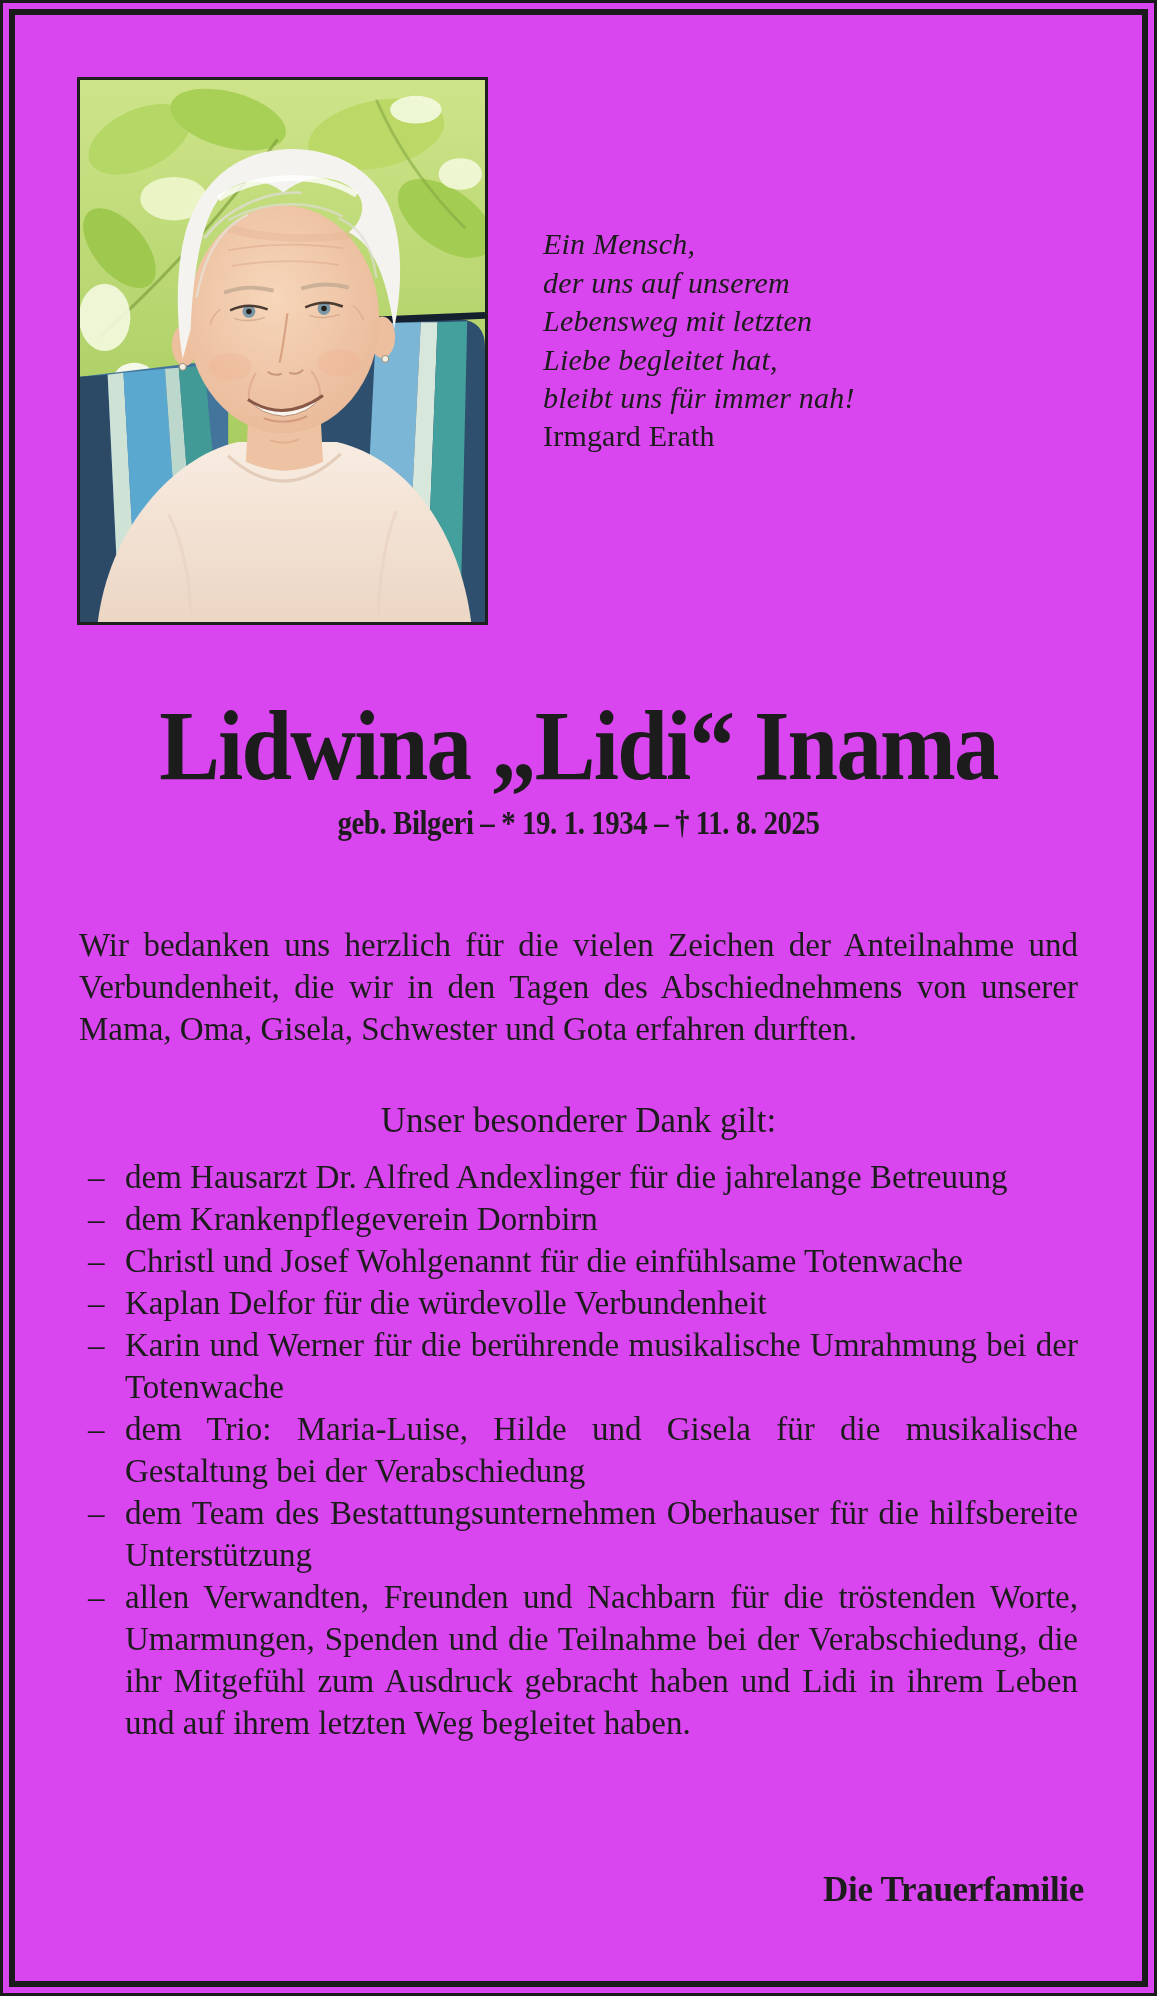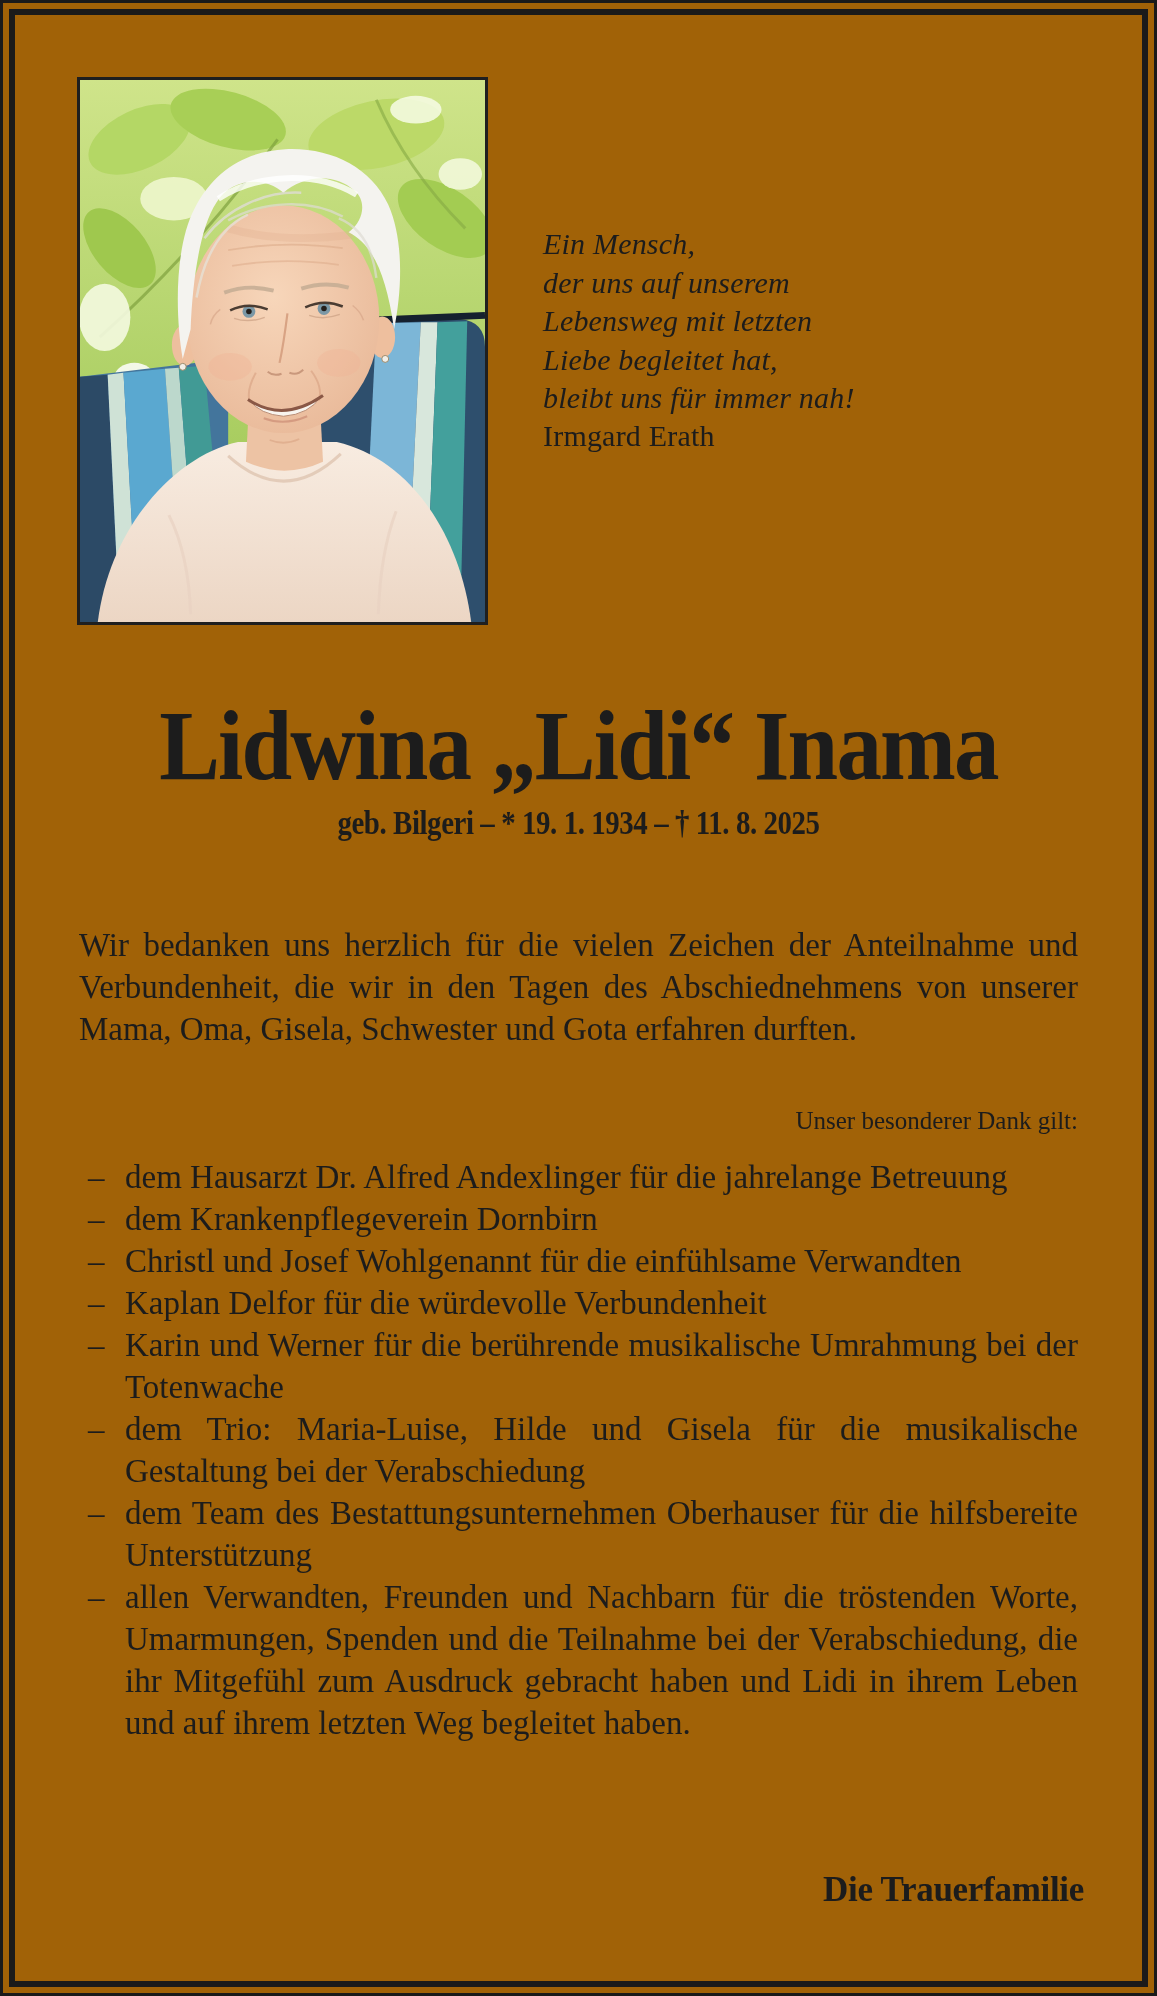--- a/index.html
+++ b/index.html
@@ -1,21 +1,21 @@
 <!DOCTYPE html>
 <html lang="de"><head>
 <meta charset="utf-8">
 <style>
   html, body { margin: 0; padding: 0; background: #ffffff; }
   .page {
     position: relative;
     width: 1157px;
     height: 1996px;
     margin: 0 auto;
-    background: #a16207;
+    background: #d946ef;
     box-sizing: border-box;
     border: 3px solid #1a1a1a;
     font-family: "Liberation Serif", "DejaVu Serif", serif;
     color: #1c1c1c;
     overflow: hidden;
   }
   .inner-frame {
     position: absolute;
     inset: 6px;
     border: 6px solid #1a1a1a;
@@ -77,23 +77,23 @@
   }
   .thanks-paragraph {
     margin: 80px 0 0 0;
     font-size: 33px;
     line-height: 42px;
     text-align: justify;
     hyphens: manual;
   }
   .dank-heading {
     margin: 50px 0 0 0;
-    font-size: 25px;
-    line-height: 42px;
-    text-align: right;
+    font-size: 35px;
+    line-height: 42px;
+    text-align: center;
   }
   .dank-list { margin-top: 14px; margin-left: 9px; }
   .dank-item {
     font-size: 33px;
     line-height: 42px;
     text-align: justify;
     padding-left: 37px;
     text-indent: -37px;
     hyphens: manual;
   }
@@ -236,21 +236,21 @@
 
         <div class="dank-item">
           <span class="dash">–</span><span class="dank-text">dem Hausarzt Dr. Alfred Andexlinger für die jahrelange Betreuung</span>
         </div>
 
         <div class="dank-item">
           <span class="dash">–</span><span class="dank-text">dem Krankenpflegeverein Dornbirn</span>
         </div>
 
         <div class="dank-item">
-          <span class="dash">–</span><span class="dank-text">Christl und Josef Wohlgenannt für die einfühlsame Verwandten</span>
+          <span class="dash">–</span><span class="dank-text">Christl und Josef Wohlgenannt für die einfühlsame Totenwache</span>
         </div>
 
         <div class="dank-item">
           <span class="dash">–</span><span class="dank-text">Kaplan Delfor für die würdevolle Verbundenheit</span>
         </div>
 
         <div class="dank-item">
           <span class="dash">–</span><span class="dank-text">Karin und Werner für die berührende musikalische Umrahmung bei der Totenwache</span>
         </div>
 

